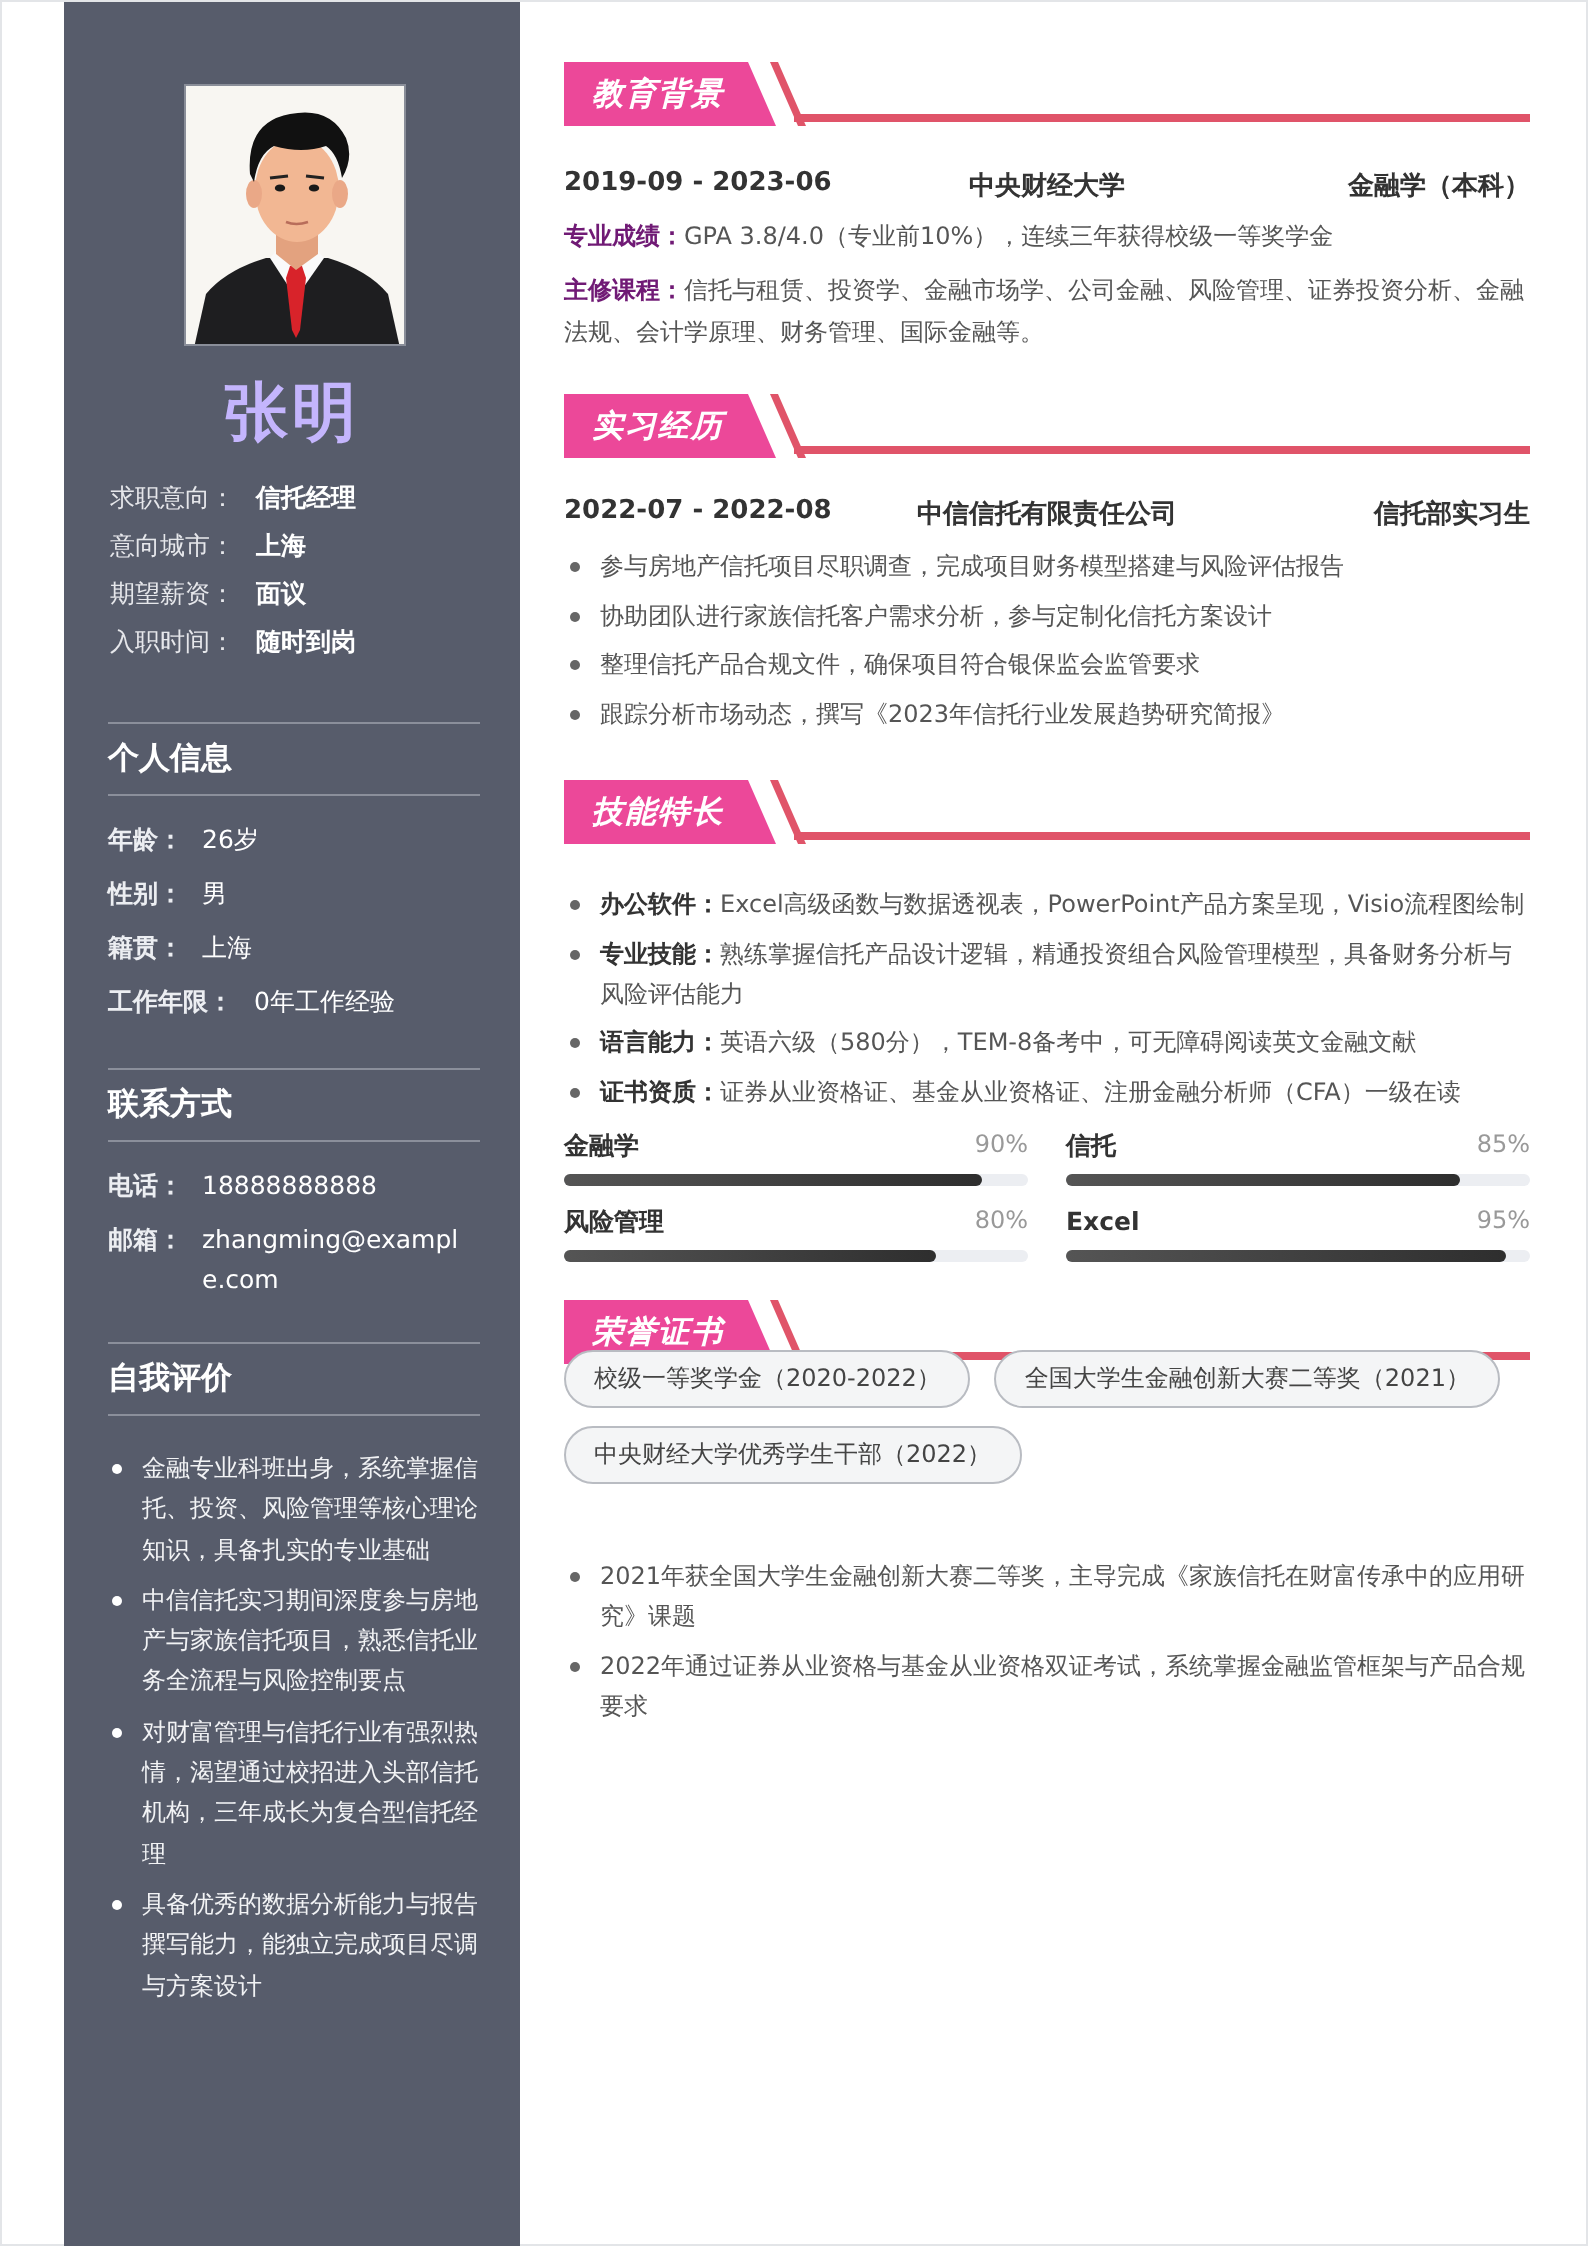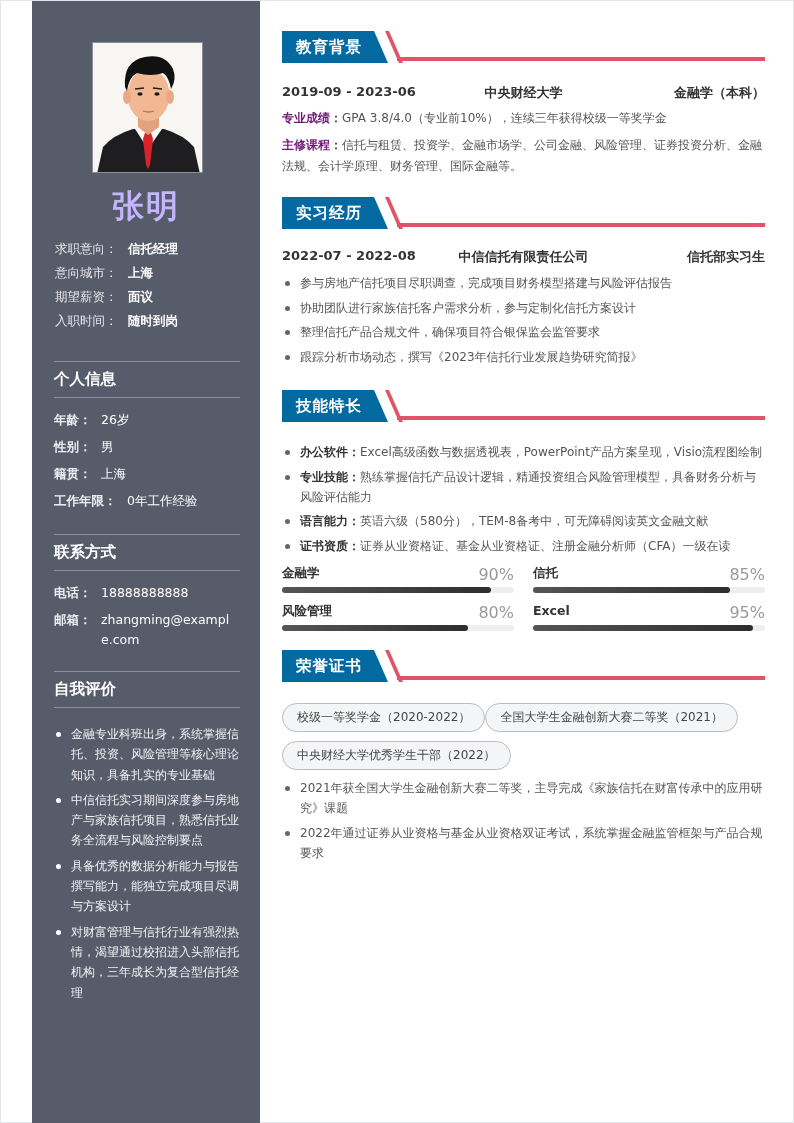--- a/index.html
+++ b/index.html
@@ -23,45 +23,45 @@
   .kv .k { color: #eceef2; font-weight: bold; white-space: nowrap; }
   .kv .v { color: #fff; word-break: break-all; }
 
   .eval-list { list-style: none; margin-top: 16px; }
   .eval-list li { position: relative; padding-left: 17px; font-size: 12px; line-height: 20.3px; color: #f2f3f5; margin-bottom: 5px; }
   .eval-list li::before { content: ""; position: absolute; left: 2px; top: 8px; width: 5px; height: 5px; border-radius: 50%; background: #fff; }
 
   
   .main { position: absolute; left: 281px; top: 0; width: 483px; }
   .sec-head { position: absolute; left: 0; width: 483px; height: 32px; }
-  .sec-head .tab { position: absolute; left: 0; top: 0; height: 32px; width: 106px; background: #0369a1; clip-path: polygon(0 0, 92px 0, 106px 32px, 0 32px); }
+  .sec-head .tab { position: absolute; left: 0; top: 0; height: 32px; width: 106px; background: #ec4899; clip-path: polygon(0 0, 92px 0, 106px 32px, 0 32px); font-style: italic; }
   .sec-head .tab span { position: absolute; left: 14px; top: 0; line-height: 32px; font-size: 15.5px; font-weight: bold; color: #fff; letter-spacing: 1px; }
   .sec-head .slash { position: absolute; left: 103px; top: 0; width: 18px; height: 32px; background: #e05469; clip-path: polygon(0 0, 4px 0, 18px 32px, 14px 32px); }
   .sec-head .bar { position: absolute; left: 115px; top: 26px; width: 368px; height: 4px; background: #e05469; }
 
   .row3 { position: absolute; left: 0; width: 483px; height: 20px; font-size: 13px; font-weight: bold; color: #333; }
   .row3 .l { position: absolute; left: 0; top: 0; }
   .row3 .c { position: absolute; left: 0; width: 483px; text-align: center; top: 0; }
   .row3 .r { position: absolute; right: 0; top: 0; }
 
   .para { position: absolute; left: 0; width: 483px; font-size: 12px; line-height: 21px; color: #555; }
   .para b { color: #701a75; }
 
   .bullets { position: absolute; left: 0; width: 483px; list-style: none; }
   .bullets li { position: relative; padding-left: 18px; font-size: 12px; line-height: 20px; color: #555; margin-bottom: 4.5px; }
   .bullets li::before { content: ""; position: absolute; left: 3px; top: 8px; width: 5px; height: 5px; border-radius: 50%; background: #666; }
   .bullets li b { color: #333; }
 
   .skill { position: absolute; width: 232px; height: 36px; }
   .skill .nm { position: absolute; left: 0; top: 0; font-size: 12.5px; font-weight: bold; color: #333; }
-  .skill .pc { position: absolute; right: 0; top: 0; font-size: 16px; color: #999; }
+  .skill .pc { position: absolute; right: 0; top: 0; font-size: 12px; color: #999; }
   .skill .track { position: absolute; left: 0; top: 22px; width: 232px; height: 6px; background: #eceef2; border-radius: 3px; }
   .skill .fill { height: 6px; border-radius: 3px; background: linear-gradient(90deg, #555 0%, #2e2e2e 100%); }
 
-  .tags { position: absolute; left: 0; top: 702px; width: 483px; display: flex; flex-wrap: wrap; gap: 9px 0; }
+  .tags { position: absolute; left: 0; top: 674px; width: 483px; display: flex; flex-wrap: wrap; gap: 9px 12px; }
   .tag { display: inline-block; height: 29px; line-height: 27px; padding: 0 14px; border: 1px solid #b9bcc2; border-radius: 15px; background: #f4f5f6; font-size: 12px; color: #444; }
 </style>
 </head>
 <body>
 
 <div class="page">
 
   <aside class="sidebar">
 
     <div class="photo">
@@ -149,22 +149,22 @@
       </div>
     </div>
 
     <div class="sb-sec" style="top:670px;">
       <div class="sb-line"></div>
       <div class="sb-title">自我评价</div>
       <div class="sb-line"></div>
       <ul class="eval-list">
         <li>金融专业科班出身，系统掌握信托、投资、风险管理等核心理论知识，具备扎实的专业基础</li>
         <li>中信信托实习期间深度参与房地产与家族信托项目，熟悉信托业务全流程与风险控制要点</li>
+        <li>对财富管理与信托行业有强烈热情，渴望通过校招进入头部信托机构，三年成长为复合型信托经理</li>
         <li>具备优秀的数据分析能力与报告撰写能力，能独立完成项目尽调与方案设计</li>
-        <li>对财富管理与信托行业有强烈热情，渴望通过校招进入头部信托机构，三年成长为复合型信托经理</li>
       </ul>
     </div>
   </aside>
 
   <main class="main">
 
     <div class="sec-head" style="top:30px;">
       <div class="tab">
           <span>教育背景</span>
         </div>

